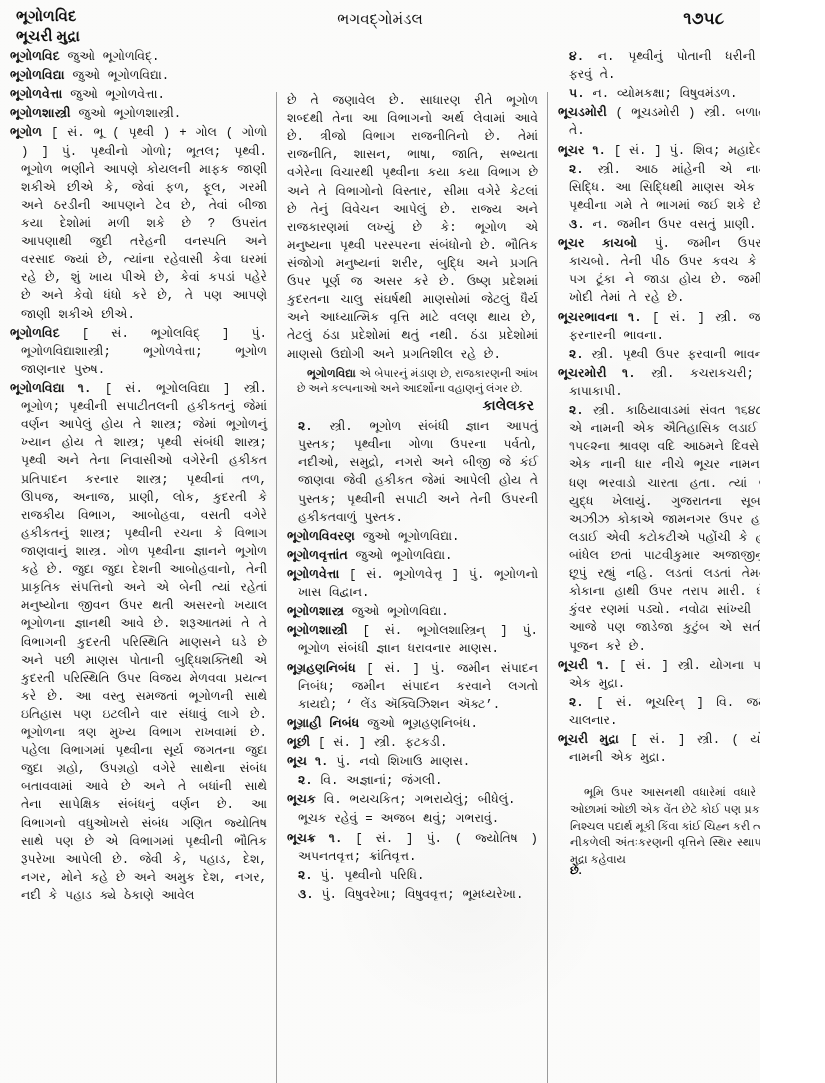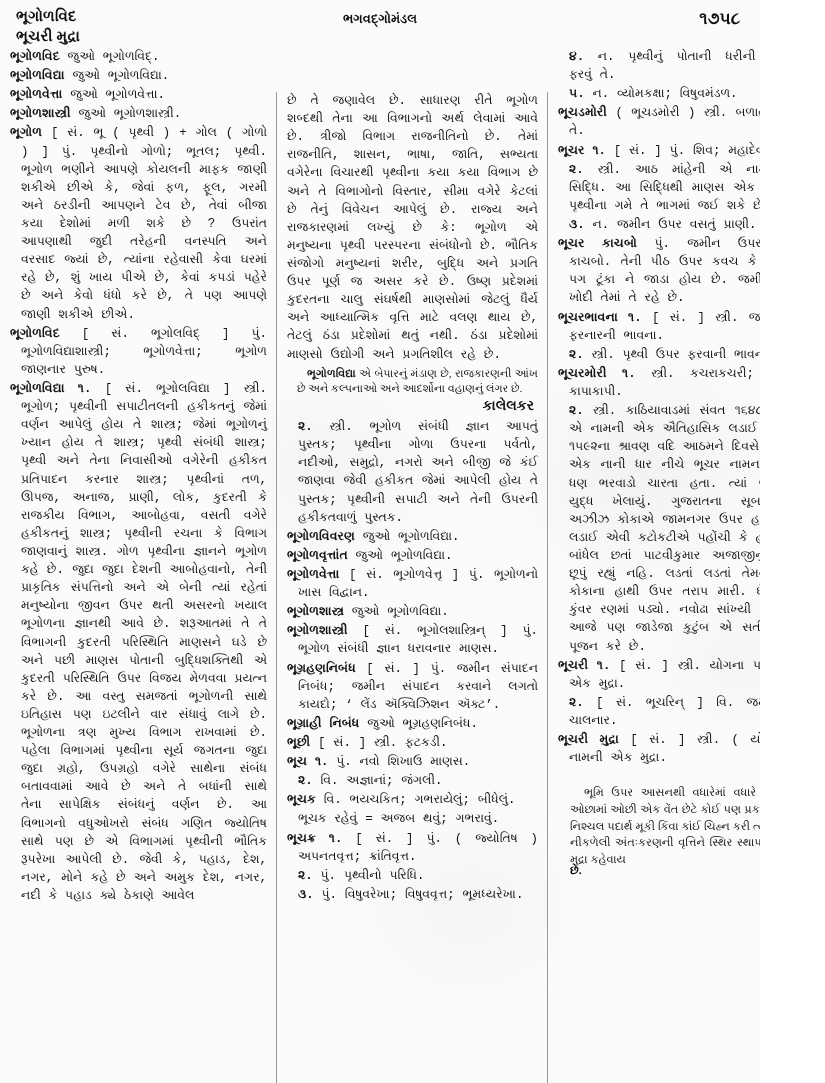--- a/index.html
+++ b/index.html
@@ -53,27 +53,27 @@
     font-size: 15px;
     color: #111;
     letter-spacing: .2px;
   }
   .rh-left div { white-space: nowrap; }
   .rh-center {
     position: absolute;
     left: 0; right: 0;
     top: 11px;
     text-align: center;
-    font-weight: bold;
-    font-size: 13px;
+    font-weight: normal;
+    font-size: 15px;
     color: #111;
   }
   .rh-right {
     position: absolute;
-    right: 20px;
+    right: 36px;
     top: 9px;
     font-weight: bold;
     font-size: 17px;
     color: #111;
   }
 
   
   #cols {
     position: absolute;
     left: 0;

